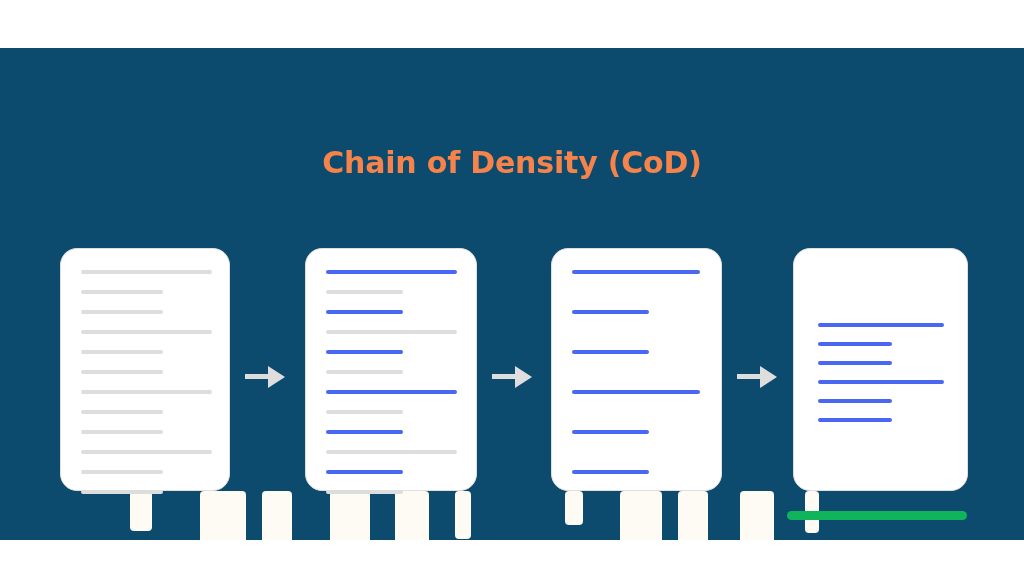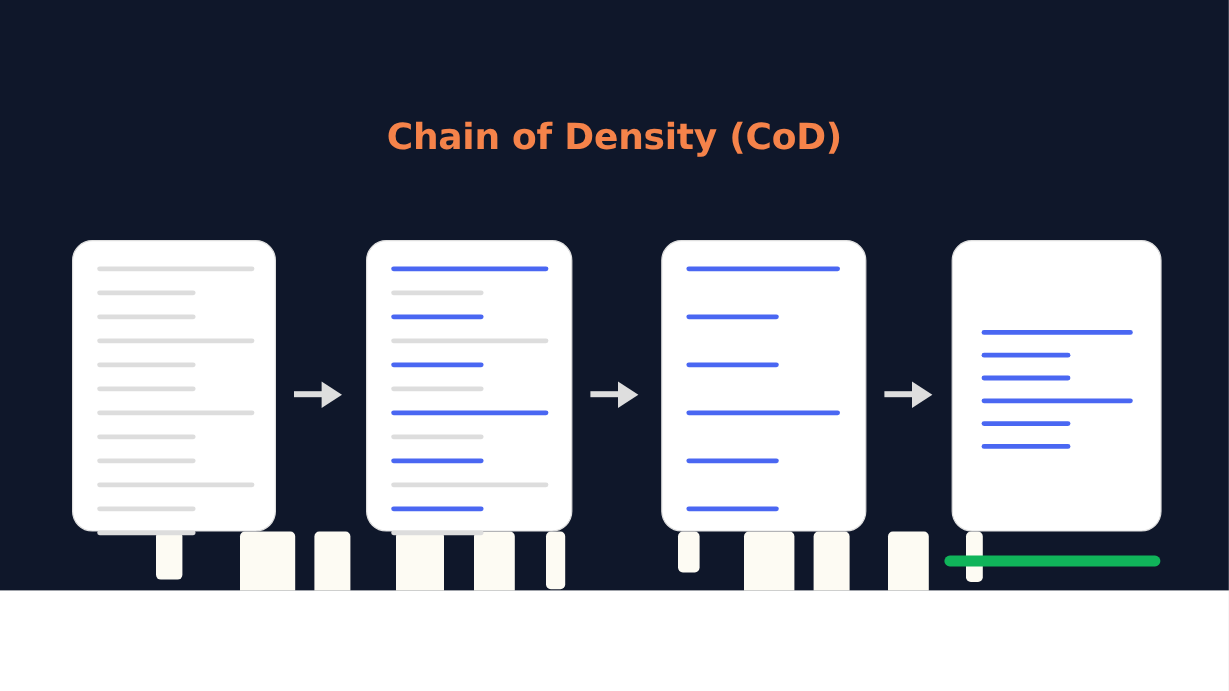--- a/index.html
+++ b/index.html
@@ -12,22 +12,23 @@
     height: 576px;
     overflow: hidden;
     font-family: "Liberation Sans", sans-serif;
     position: relative;
   }
 
   #stage {
     position: relative;
     width: 1024px;
     height: 492px;
-    background: #0f172a;
+    background: #0c4a6e;
     overflow: hidden;
+    margin-top: 48px;
   }
 
   
   .watermark-layer {
     position: absolute;
     left: 0; top: 0;
     width: 1024px; height: 576px;
     pointer-events: none;
   }
   .wm {

